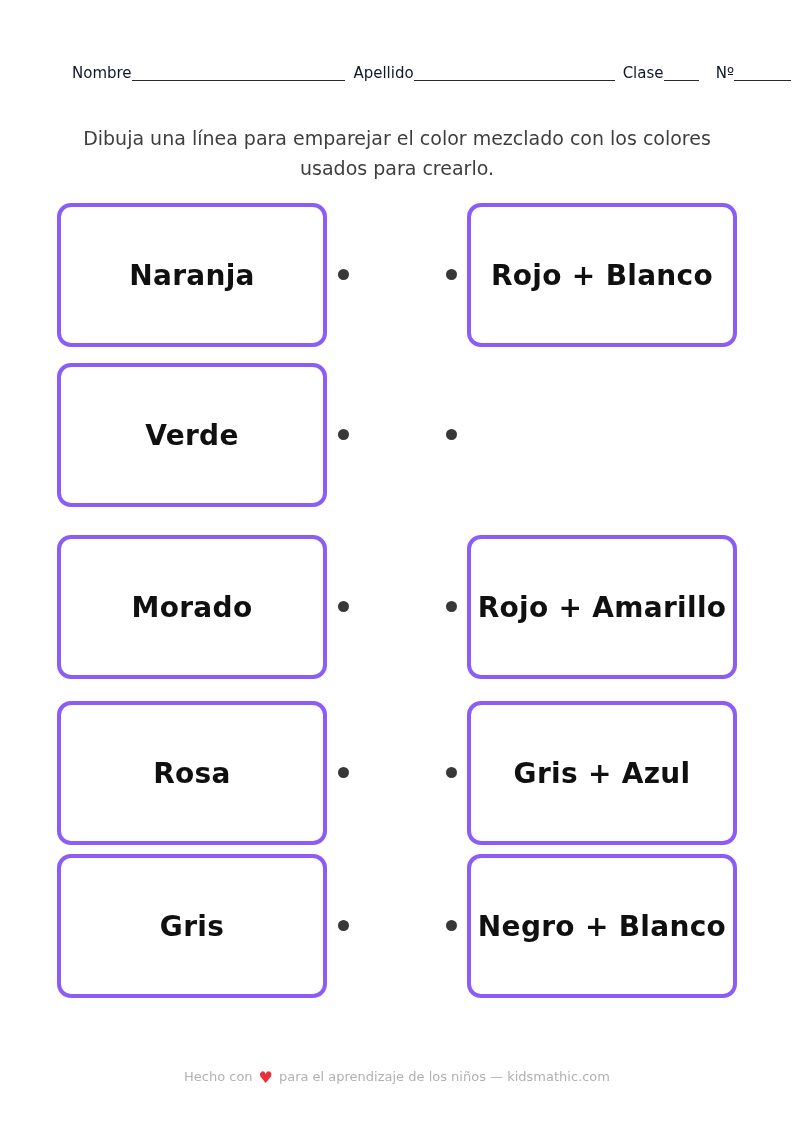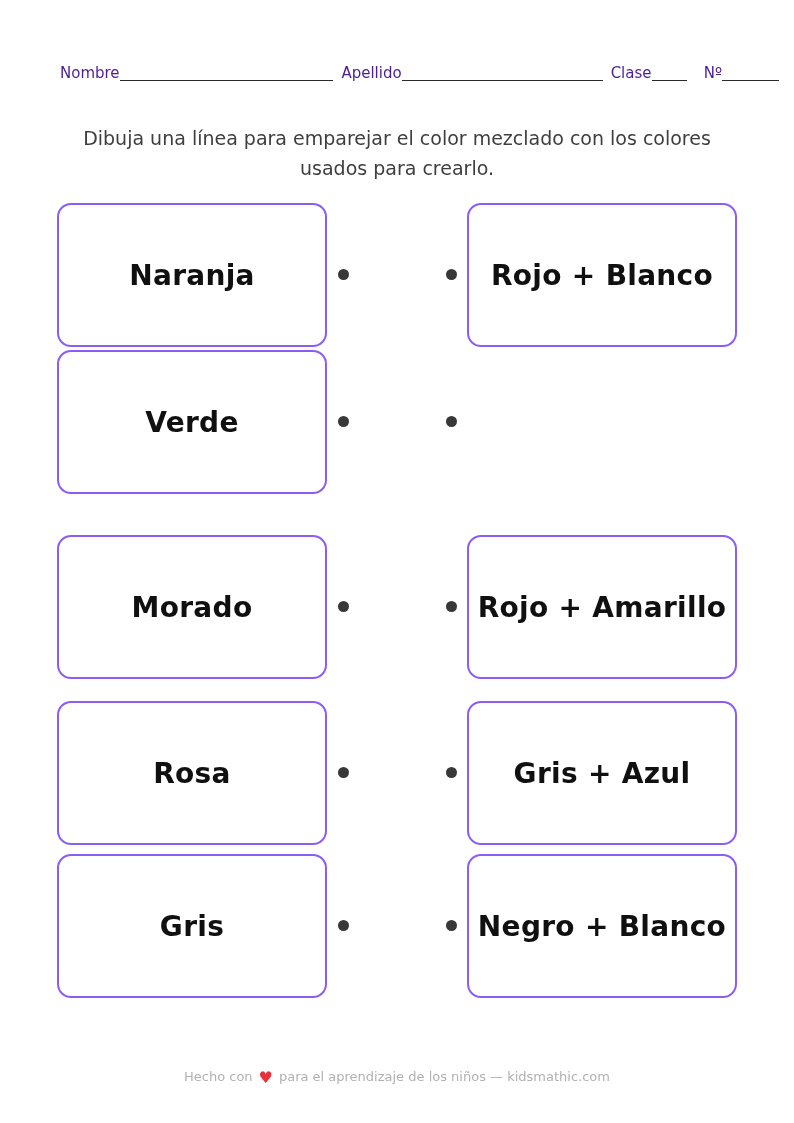--- a/index.html
+++ b/index.html
@@ -11,26 +11,26 @@
     background: #ffffff;
     font-family: "DejaVu Sans", sans-serif;
     overflow: hidden;
     margin: 0 auto;
   }
 
   
   .header-fields {
     position: absolute;
     top: 62px;
-    left: 60px;
+    left: 72px;
     width: 719px;
     display: flex;
     align-items: center;
     font-size: 15px;
-    color: #4c1d95;
+    color: #0f172a;
   }
   .field-label { white-space: nowrap; line-height: 22px; }
   .field-line {
     height: 0;
     border-bottom: 1.5px solid #2a2a2a;
     align-self: flex-end;
     margin-bottom: 3px;
     flex-shrink: 1;
     flex-basis: 0;
   }
@@ -55,32 +55,32 @@
   }
 
   
   .match-row {
     position: absolute;
     left: 0;
     width: 100%;
     height: 144px;
   }
   .row-1 { top: 203px; }
-  .row-2 { top: 350px; padding-left: 11px; }
+  .row-2 { top: 363px; padding-left: 11px; }
   .row-3 { top: 535px; }
   .row-4 { top: 701px; }
   .row-5 { top: 854px; }
 
   .color-box {
     position: absolute;
     top: 0;
     width: 270px;
     height: 144px;
     background: #ffffff;
-    border: 2px solid #8b5cf6;
+    border: 4px solid #8b5cf6;
     border-radius: 14px;
     display: flex;
     align-items: center;
     justify-content: center;
   }
   .box-left  { left: 57px; }
   .box-right { left: 467px; }
   .box-label {
     font-size: 28px;
     font-weight: 700;

